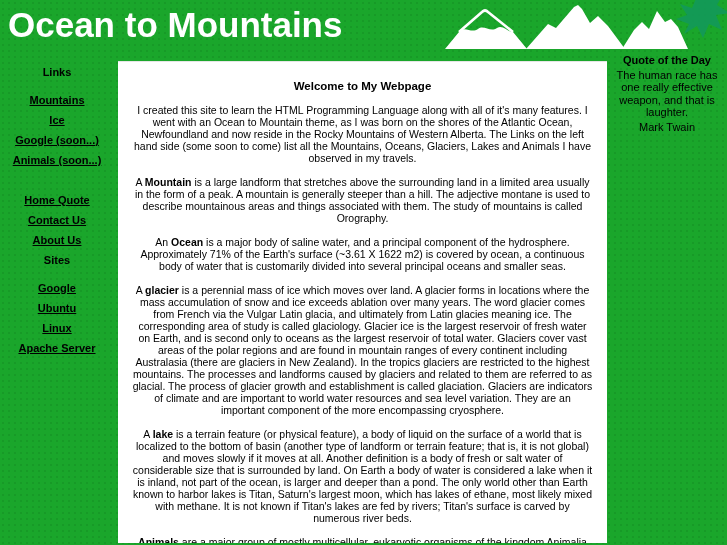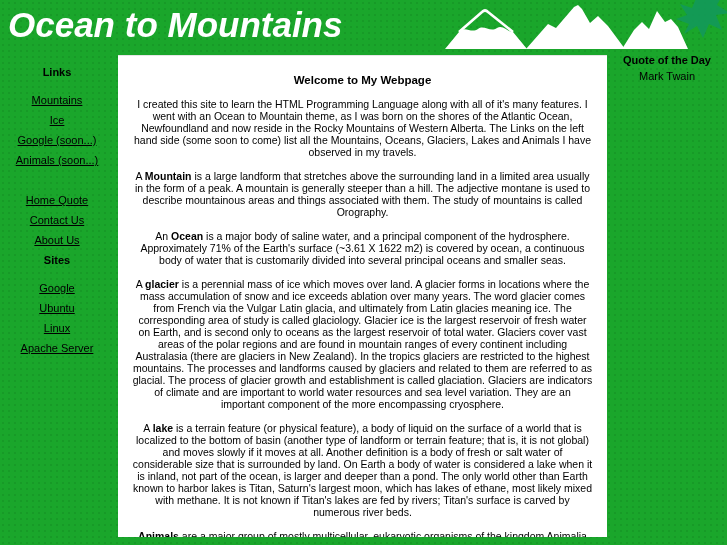--- a/index.html
+++ b/index.html
@@ -7,39 +7,39 @@
     width:727px; height:545px;
     position:relative; overflow:hidden;
     background-color:#1aa62b;
     background-image:radial-gradient(rgba(0,50,0,0.10) 0.8px, transparent 0.9px);
     background-size:6px 6px;
     font-family:"Liberation Sans", sans-serif;
     color:#000;
   }
   .site-title {
     position:absolute; top:2px; left:8px; margin:0;
-    color:#fff; font-size:35px; font-weight:bold; line-height:1.3;font-style:italic;
+    color:#fff; font-size:35px; font-weight:bold; line-height:1.3;
   }
   .mountains-svg { position:absolute; top:0; right:0; display:block; }
 
   
   .sidebar-left {
     position:absolute; left:9px; top:58px; width:96px;
     text-align:center; font-size:11px;
   }
   .sidebar-heading { font-weight:bold; font-size:11px; margin:8px 0 16px; }
   .side-link {
     display:block; margin:8px 0; color:#000;
-    text-decoration:underline; cursor:pointer; font-size:11px;
+    text-decoration:underline; cursor:pointer; font-size:11px;font-weight:bold;
   }
   .gap { height:12px; }
 
   
   .content {
-    position:absolute; left:118px; top:55px; width:489px; height:482px;
+    position:absolute; left:118px; top:61px; width:489px; height:482px;
     box-sizing:border-box; background:#fff; border-top:1px solid #e6e6e6;
     padding:10px 14px; text-align:center; overflow:hidden;
     font-size:10.5px; line-height:12px;
   }
   .content h2 { font-size:11.5px; margin:8px 0 12px; }
   .content p { margin:0 0 12px; }
   .content .def b { font-weight:bold;text-align:center; }
 
   
   .sidebar-right {
@@ -102,14 +102,15 @@
   <p class="def"><span>A </span><b>Mountain</b><span> is a large landform that stretches above the surrounding land in a limited area usually in the form of a peak. A mountain is generally steeper than a hill. The adjective montane is used to describe mountainous areas and things associated with them. The study of mountains is called Orography.</span></p>
   <p class="def"><span>An </span><b>Ocean</b><span> is a major body of saline water, and a principal component of the hydrosphere. Approximately 71% of the Earth's surface (~3.61 X 1622 m2) is covered by ocean, a continuous body of water that is customarily divided into several principal oceans and smaller seas.</span></p>
   <p class="def"><span>A </span><b>glacier</b><span> is a perennial mass of ice which moves over land. A glacier forms in locations where the mass accumulation of snow and ice exceeds ablation over many years. The word glacier comes from French via the Vulgar Latin glacia, and ultimately from Latin glacies meaning ice. The corresponding area of study is called glaciology. Glacier ice is the largest reservoir of fresh water on Earth, and is second only to oceans as the largest reservoir of total water. Glaciers cover vast areas of the polar regions and are found in mountain ranges of every continent including Australasia (there are glaciers in New Zealand). In the tropics glaciers are restricted to the highest mountains. The processes and landforms caused by glaciers and related to them are referred to as glacial. The process of glacier growth and establishment is called glaciation. Glaciers are indicators of climate and are important to world water resources and sea level variation. They are an important component of the more encompassing cryosphere.</span></p>
   <p class="def"><span>A </span><b>lake</b><span> is a terrain feature (or physical feature), a body of liquid on the surface of a world that is localized to the bottom of basin (another type of landform or terrain feature; that is, it is not global) and moves slowly if it moves at all. Another definition is a body of fresh or salt water of considerable size that is surrounded by land. On Earth a body of water is considered a lake when it is inland, not part of the ocean, is larger and deeper than a pond. The only world other than Earth known to harbor lakes is Titan, Saturn's largest moon, which has lakes of ethane, most likely mixed with methane. It is not known if Titan's lakes are fed by rivers; Titan's surface is carved by numerous river beds.</span></p>
   <p class="def"><span></span><b>Animals</b><span> are a major group of mostly multicellular, eukaryotic organisms of the kingdom Animalia or Metazoa. Their body plan eventually becomes fixed as they develop, although some undergo a process of metamorphosis later on in their life. Most animals are motile, meaning they can move spontaneously and independently. All animals are also heterotrophs, meaning they must ingest other organisms for sustenance.</span></p>
 
 </main>
 
 <aside class="sidebar-right">
   <div class="quote-heading">Quote of the Day</div>
+  <div class="quote-text">The human race has one really effective weapon, and that is laughter.</div>
   <a class="quote-author">Mark Twain</a>
 </aside>
 
 </body></html>

